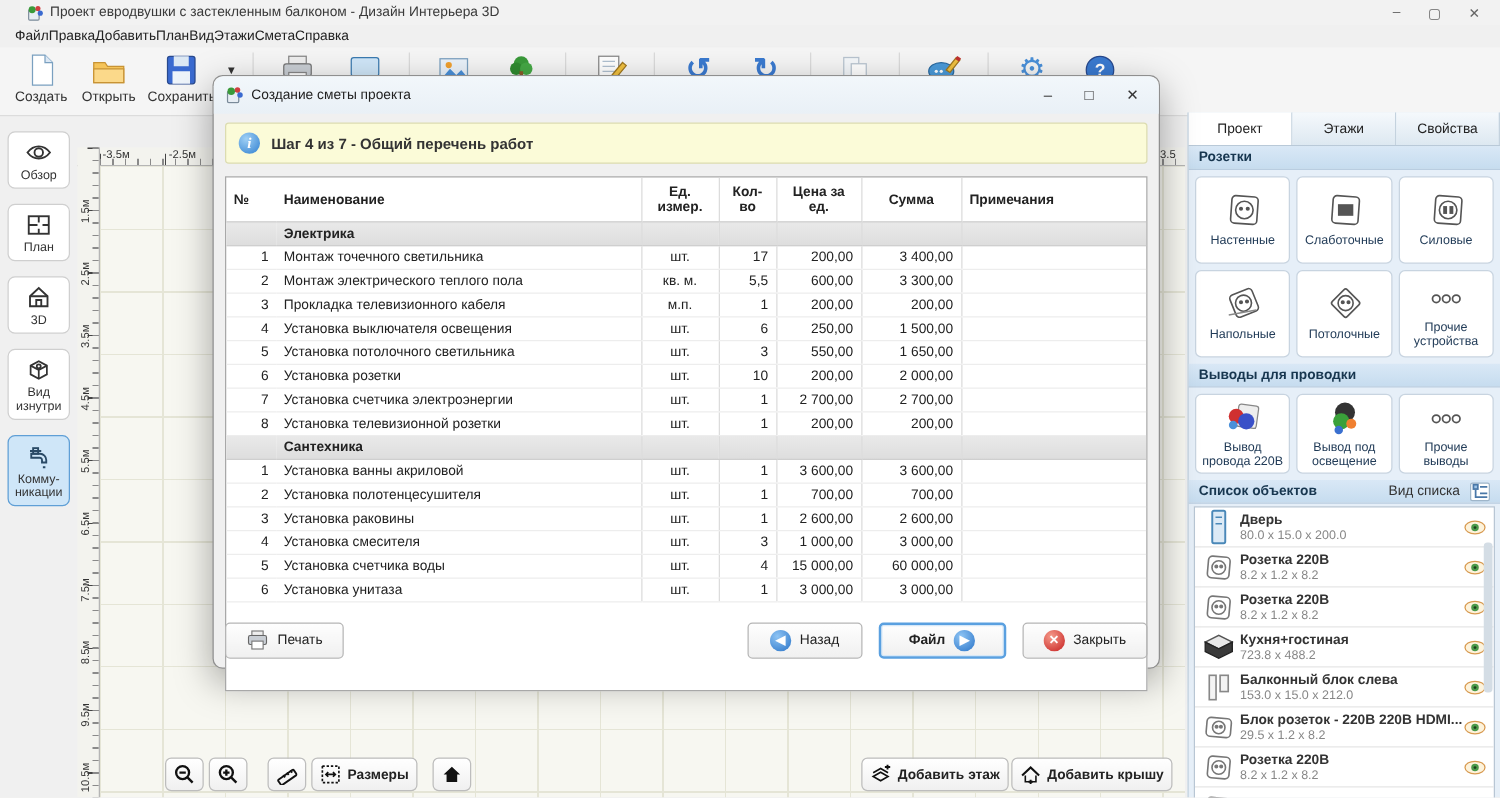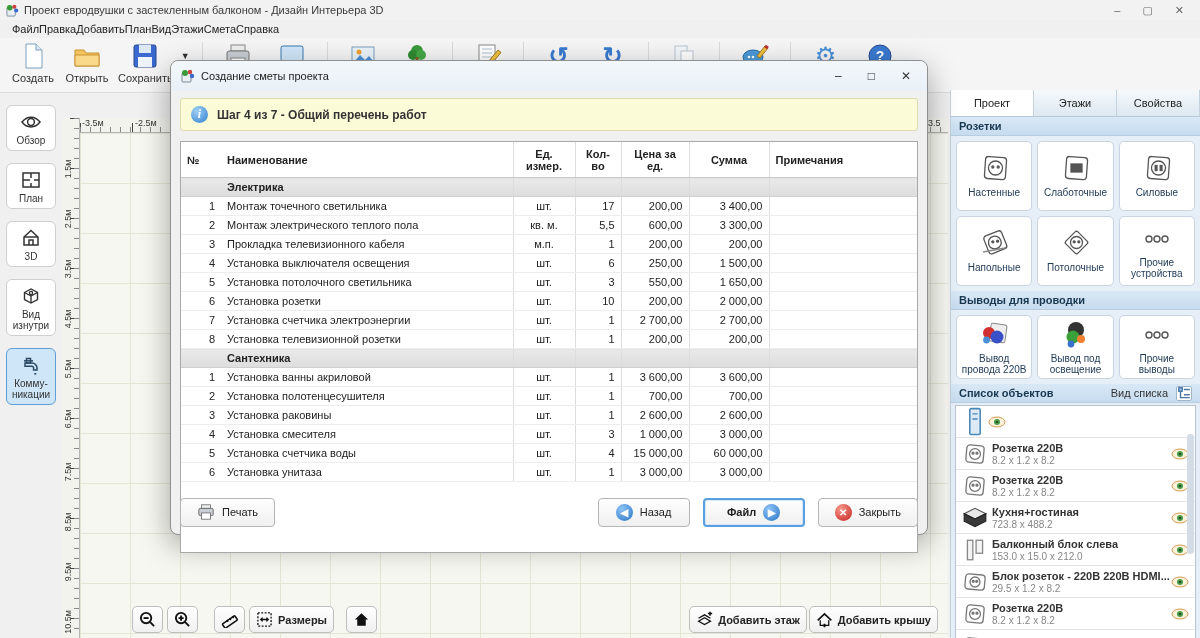--- a/index.html
+++ b/index.html
@@ -1,19 +1,19 @@
 <!DOCTYPE html>
 <html><head>
 <meta charset="utf-8">
 <style>
   html,body{margin:0;padding:0;width:1200px;height:638px;overflow:hidden;
     font-family:"Liberation Sans",sans-serif;background:#f0f0f0;position:relative;font-size:11px;color:#222;}
   *{box-sizing:border-box;}
   
-  .titlebar{position:absolute;top:0;left:0;right:0;height:20px;background:#f2f2f2;
+  .titlebar{position:absolute;top:0;left:16px;right:0;height:20px;background:#f2f2f2;
     display:flex;align-items:center;padding:0 6px;color:#3a3a3a;}
   .titlebar .appicon{width:13px;height:13px;margin-right:5px;}
   .wincontrols{margin-left:auto;display:flex;gap:22px;color:#666;font-size:11px;padding-right:10px;}
   .wincontrols span{cursor:default;}
   .menubar{position:absolute;top:20px;left:0;right:0;height:18px;background:#f0f0f0;
     display:flex;align-items:center;padding:0 12px;color:#222;}
   .toolbar{position:absolute;top:38px;left:0;right:0;height:55px;background:#f5f5f5;
     border-bottom:1px solid #dcdcdc;display:flex;align-items:flex-start;padding:2px 6px 0;}
   .tbtn{display:flex;flex-direction:column;align-items:center;justify-content:flex-start;
     min-width:54px;padding:2px 4px;color:#333;}
@@ -476,20 +476,21 @@
   </div>
 
   <div class="objlist">
     <div class="obj">
       <span class="oicon">
           <svg viewBox="0 0 20 24" fill="#dceaf6" stroke="#4a88b8" stroke-width="1.2">
             <rect x="6" y="2" width="8" height="20" rx="1"></rect>
             <path d="M8 6 h4 M8 10 h4" stroke-width="1"></path>
           </svg>
         </span>
+      <span class="otext"><span class="oname">Дверь</span><br><span class="osize">80.0 x 15.0 x 200.0</span></span>
       <svg class="eye" viewBox="0 0 18 12">
           <ellipse cx="9" cy="6" rx="8" ry="5" fill="#fdf3dc" stroke="#d89a50"></ellipse>
           <circle cx="9" cy="6" r="3" fill="#4a9a4a"></circle>
           <circle cx="9" cy="6" r="1.1" fill="#1d3d1d"></circle>
         </svg>
     </div>
     <div class="obj">
       <span class="oicon">
           <svg viewBox="0 0 24 24" fill="#fff" stroke="#777" stroke-width="1.2">
             <rect x="4" y="4" width="16" height="16" rx="3" transform="rotate(5 12 12)"></rect>

